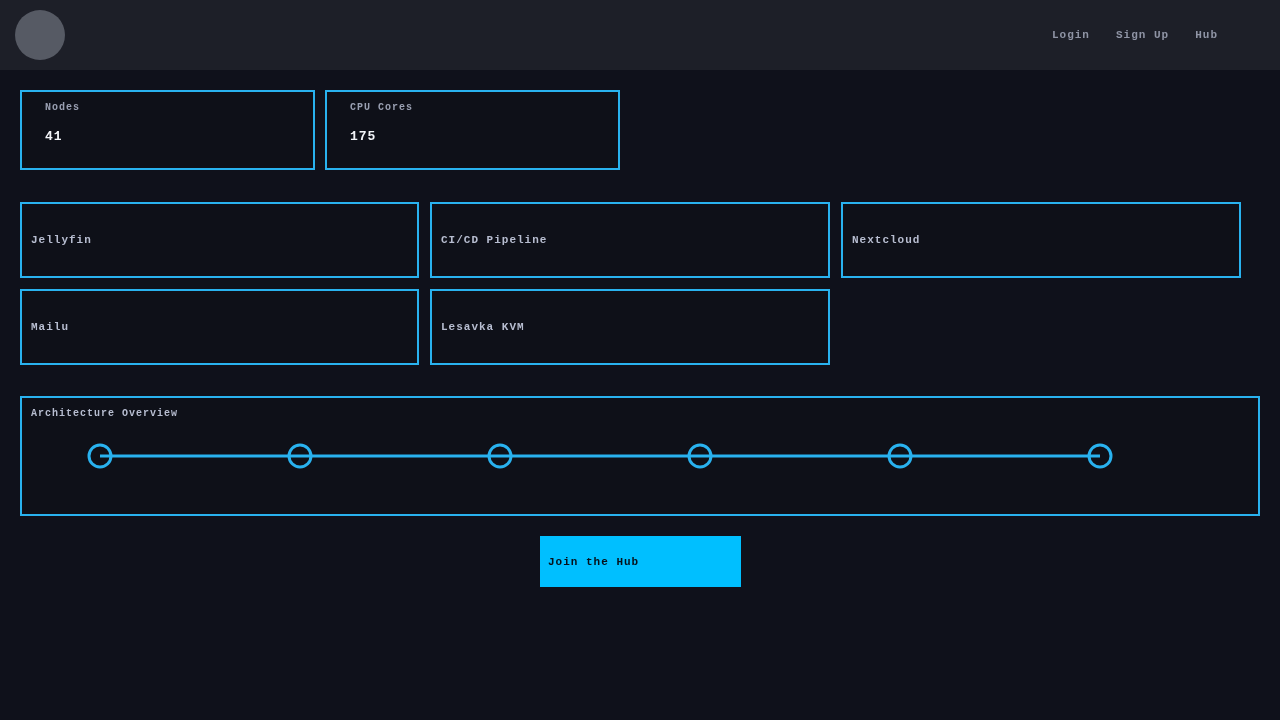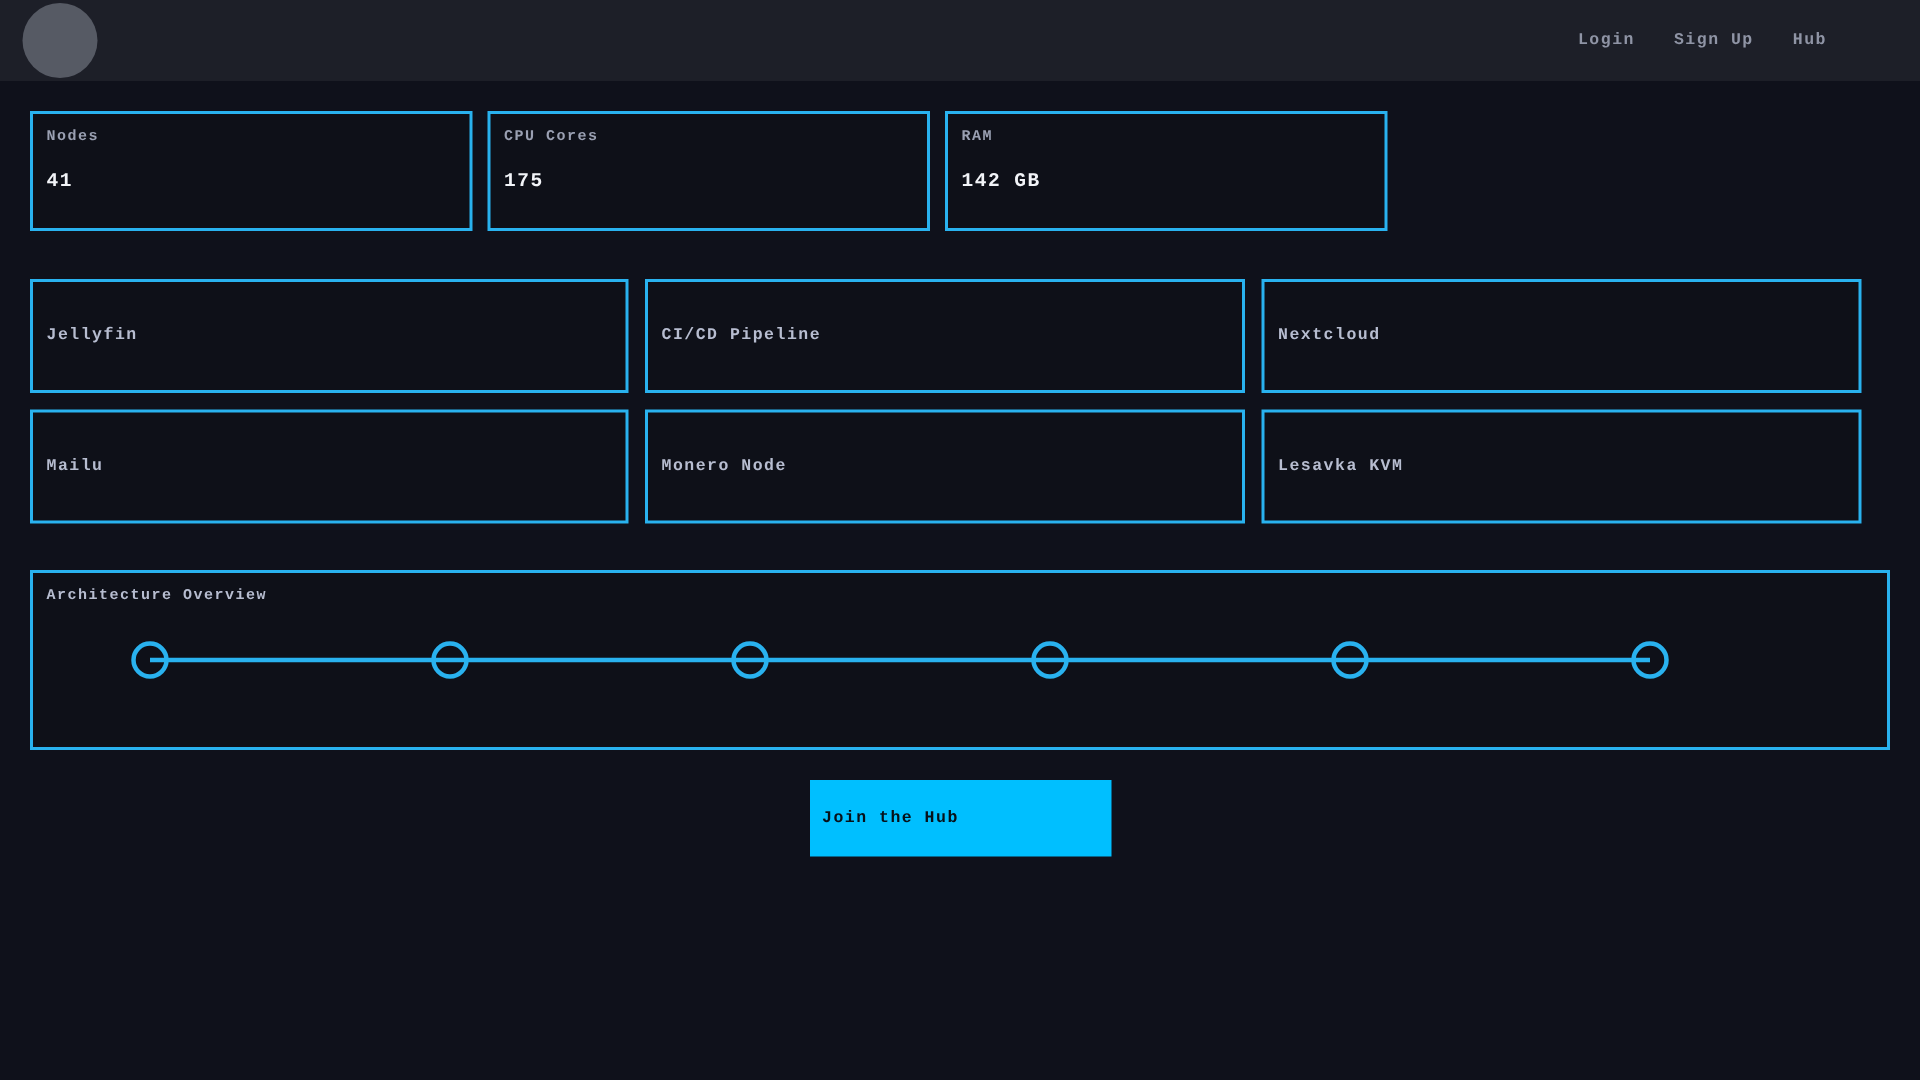--- a/index.html
+++ b/index.html
@@ -12,21 +12,21 @@
   * { margin: 0; padding: 0; box-sizing: border-box; }
   html, body {
     width: 1280px; height: 720px;
     background: var(--page-bg);
     font-family: "Liberation Mono", "DejaVu Sans Mono", monospace;
     font-weight: bold;
     overflow: hidden;
   }
   
   .navbar {
-    height: 54px;
+    height: 70px;
     background: var(--navbar-bg);
     display: flex;
     align-items: center;
     justify-content: space-between;
     padding: 0 62px 0 15px;
   }
   .avatar {
     width: 50px; height: 50px;
     border-radius: 50%;
     background: #565a64;
@@ -41,21 +41,21 @@
   
   .stats-row {
     margin: 20px 0 0 20px;
     display: flex;
     gap: 10px;
   }
   .stat-card {
     width: 295px; height: 80px;
     border: 2px solid var(--accent);
     background: var(--card-bg);
-    padding: 10px 9px;
+    padding: 10px 23px;
   }
   .stat-label {
     font-size: 10px;
     color: #9aa0b2;
     letter-spacing: 1px;
   }
   .stat-value {
     margin-top: 16px;
     font-size: 13px;
     color: #f2f4f8;
@@ -133,41 +133,34 @@
 
   <section class="stats-row">
     <div class="stat-card">
       <div class="stat-label">Nodes</div>
       <div class="stat-value">41</div>
     </div>
     <div class="stat-card">
       <div class="stat-label">CPU Cores</div>
       <div class="stat-value">175</div>
     </div>
-    <div class="stat-card">
-      <div class="stat-label">RAM</div>
-      <div class="stat-value">142 GB</div>
-    </div>
   </section>
 
   <section class="services-grid">
     <div class="service-card">
       <span class="service-title">Jellyfin</span>
     </div>
     <div class="service-card">
       <span class="service-title">CI/CD Pipeline</span>
     </div>
     <div class="service-card">
       <span class="service-title">Nextcloud</span>
     </div>
     <div class="service-card">
       <span class="service-title">Mailu</span>
-    </div>
-    <div class="service-card">
-      <span class="service-title">Monero Node</span>
     </div>
     <div class="service-card">
       <span class="service-title">Lesavka KVM</span>
     </div>
   </section>
 
   <section class="arch-panel">
     <div class="arch-title">Architecture Overview</div>
     <svg class="arch-svg" width="1236" height="116" viewBox="0 0 1236 116">
       <line x1="78" y1="58" x2="1078" y2="58"></line>

